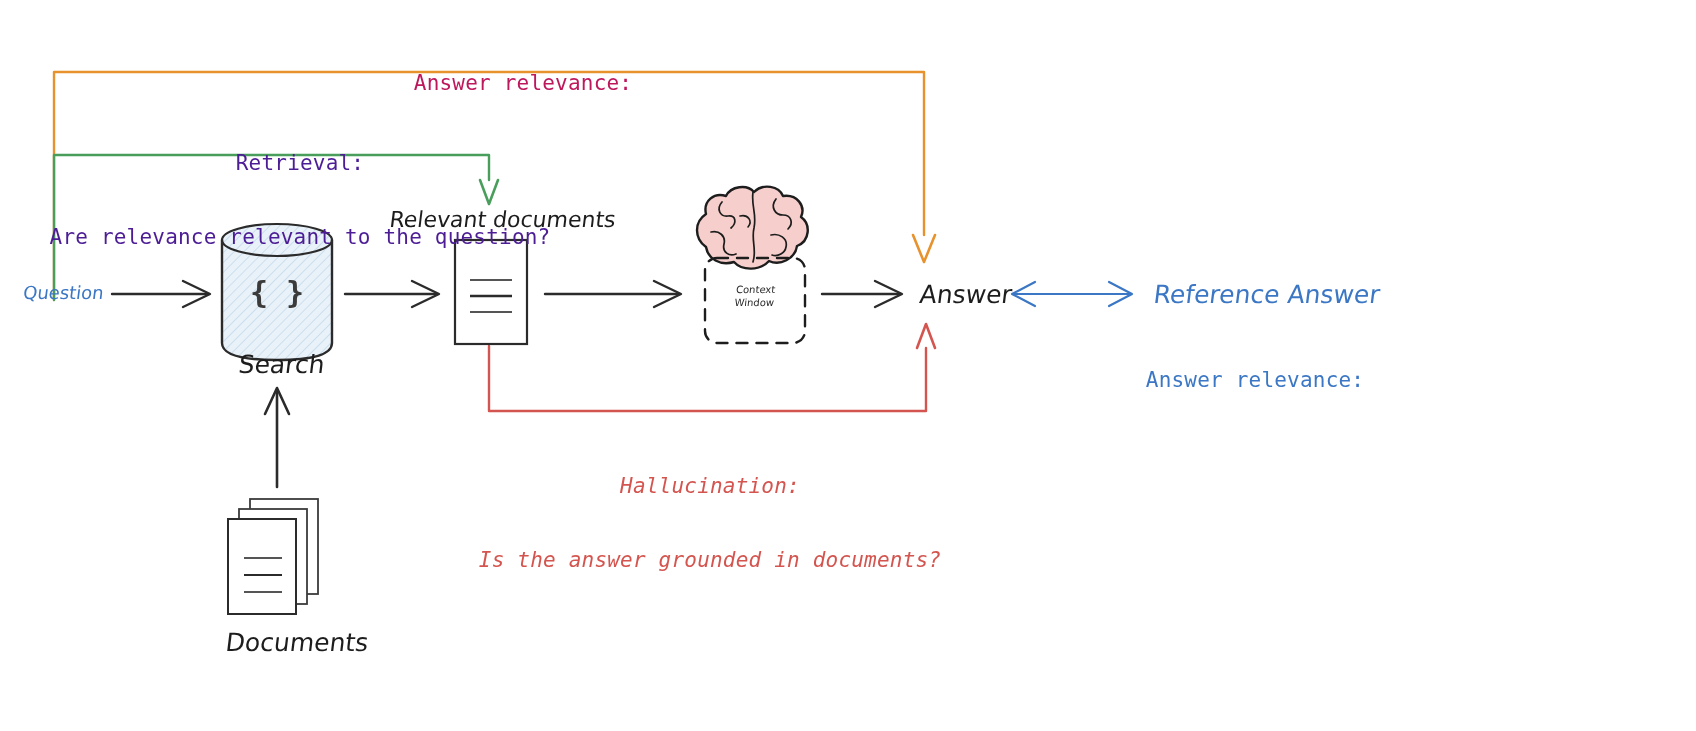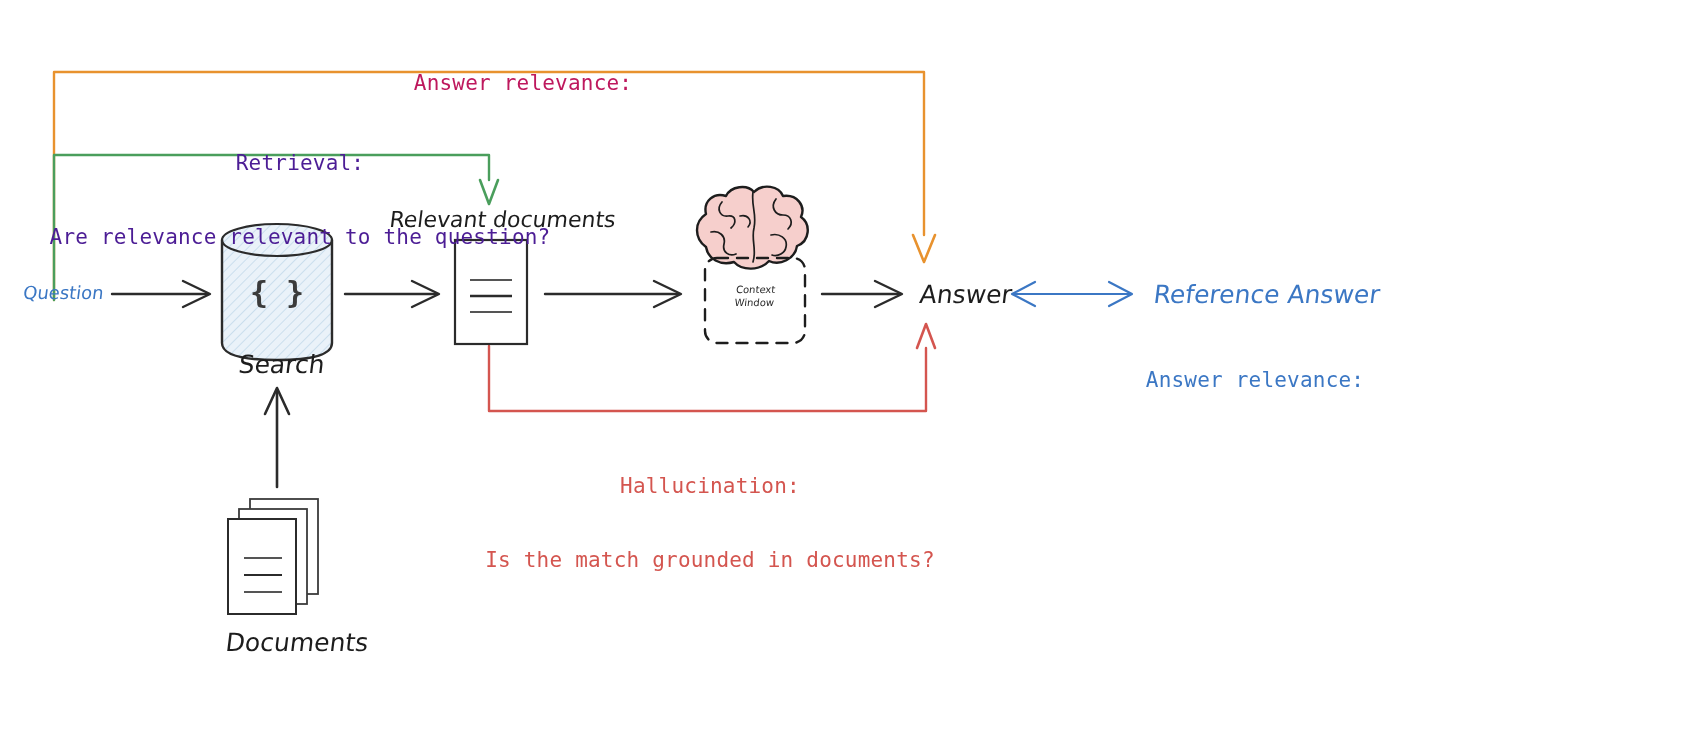--- a/index.html
+++ b/index.html
@@ -49,21 +49,21 @@
   .tiny {
     font-family: "DejaVu Sans", "Liberation Sans", sans-serif;
     font-size: 10px;
     color: #2a2a2a;
     text-align: center;
     line-height: 1.25;
     transform: skewX(-6deg);
   }
   .c-orange { color: #be185d; }
   .c-green  { color: #4c1d95; }
-  .c-red    { color: #d4554f; }
+  .c-red    { color: #d4554f; font-style: italic; }
   .c-blue   { color: #3b77c4; }
 </style>
 </head>
 <body>
 
 <svg id="canvas" viewBox="0 0 1696 731" xmlns="http://www.w3.org/2000/svg">
   <defs>
     <pattern id="hatch" width="7" height="7" patternTransform="rotate(45)" patternUnits="userSpaceOnUse">
       <rect width="7" height="7" fill="#eaf2f9"></rect>
       <line x1="0" y1="0" x2="0" y2="7" stroke="#c2d9ea" stroke-width="1.6"></line>
@@ -157,21 +157,21 @@
   <div>Answer relevance:</div>
 </div>
 
 <div class="lbl mono c-green" style="left:20px; top:101px; width:560px;">
   <div>Retrieval:</div>
   <div>Are relevance relevant to the question?</div>
 </div>
 
 <div class="lbl mono c-red" style="left:430px; top:424px; width:560px;">
   <div>Hallucination:</div>
-  <div>Is the match grounded in documents?</div>
+  <div>Is the answer grounded in documents?</div>
 </div>
 
 <div class="lbl mono c-blue" style="left:975px; top:318px; width:560px;">
   <div>Answer relevance:</div>
 </div>
 
 <div class="lbl hand blue" style="left:22px; top:282px; font-size:18px;">Question</div>
 
 <div class="lbl hand big" style="left:237px; top:350px;">Search</div>
 

